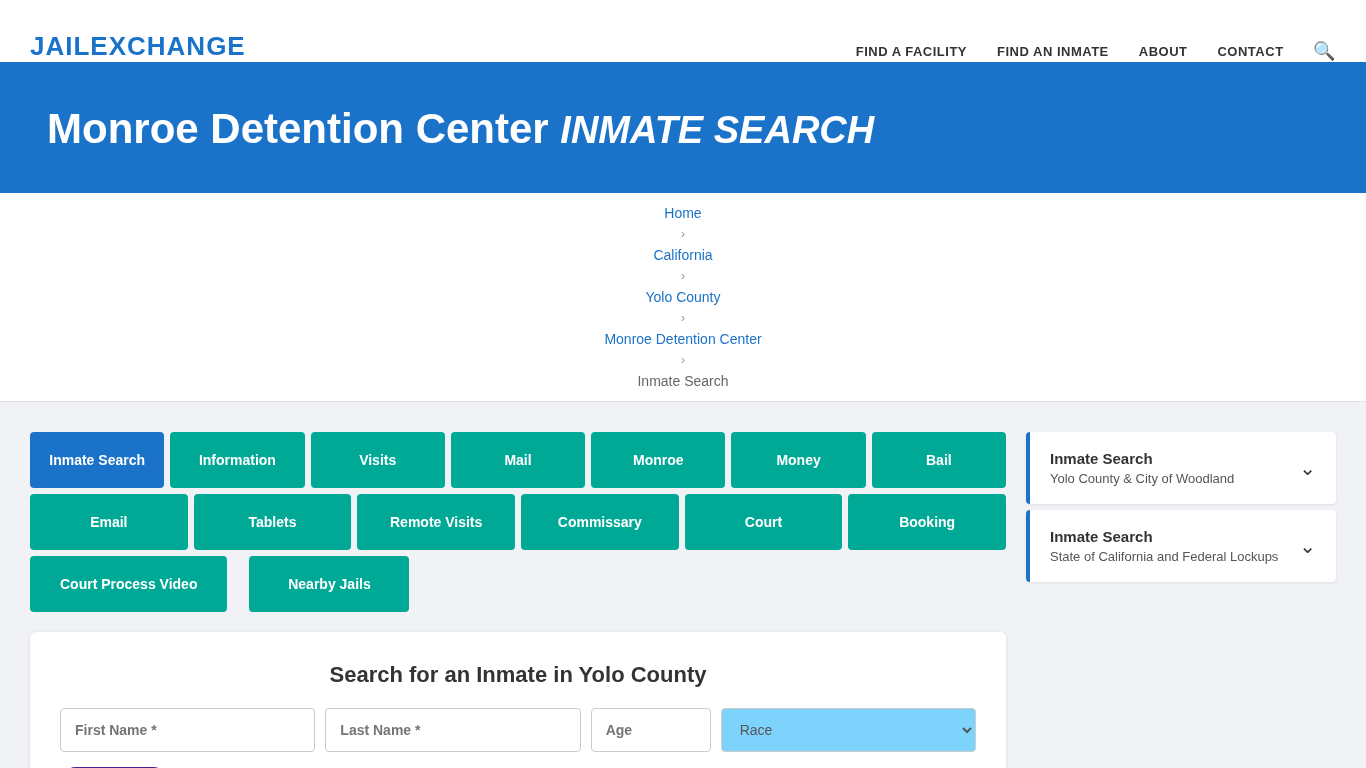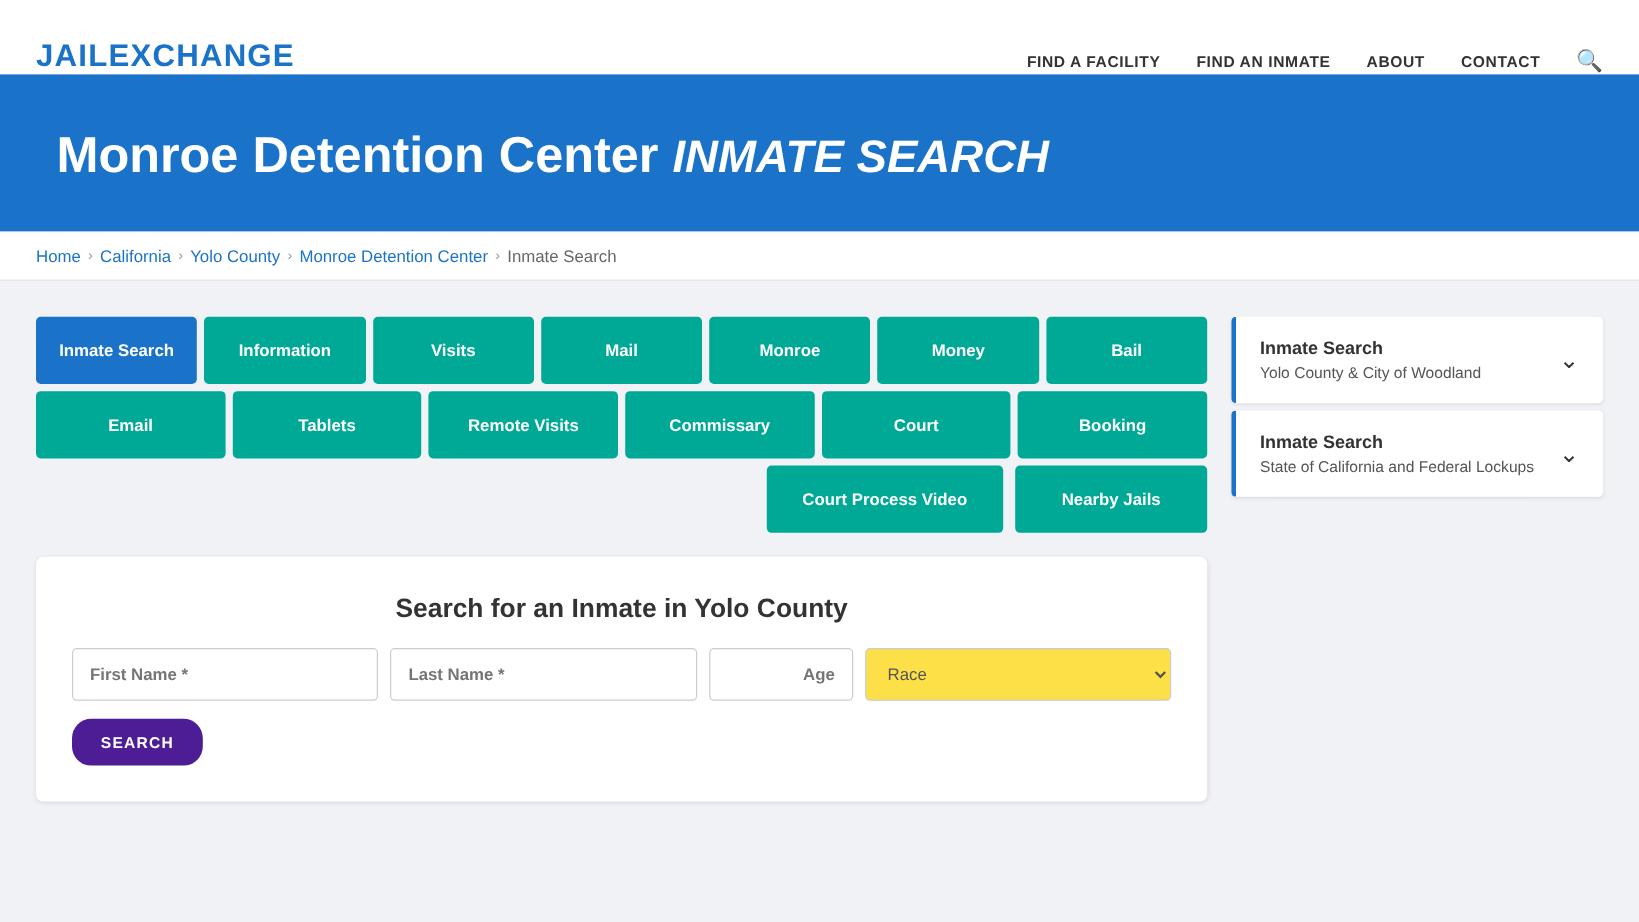--- a/index.html
+++ b/index.html
@@ -65,20 +65,21 @@
     
     .breadcrumb {
       background: #fff;
       padding: 12px 30px;
       font-size: 14px;
       color: #666;
       display: flex;
       align-items: center;
       gap: 6px;
       border-bottom: 1px solid #e0e0e0;
+      flex-direction: column;
     }
     .breadcrumb a {
       color: #1a73c8;
       text-decoration: none;
       cursor: pointer;
     }
     .breadcrumb-sep { color: #999; font-size: 12px; }
 
     
     .main-content {
@@ -115,22 +116,22 @@
       background: #1a73c8;
     }
     .nav-buttons-row2 {
       display: grid;
       grid-template-columns: repeat(6, 1fr);
       gap: 6px;
       margin-bottom: 6px;
     }
     .nav-buttons-row3 {
       display: flex;
-      justify-content: flex-end;
-      gap: 10px;
+      justify-content: flex-start;
+      gap: 22px;
       margin-bottom: 20px;
     }
     .nav-btn-wide {
       background: #00a896;
       color: #fff;
       border: none;
       padding: 20px 30px;
       font-size: 14px;
       font-weight: 600;
       cursor: pointer;
@@ -168,21 +169,21 @@
       color: #555;
       font-weight: bold;
     }
     .form-select {
       flex: 1;
       padding: 12px 14px;
       border: 1px solid #ccc;
       border-radius: 4px;
       font-size: 14px;
       color: #555;
-      background: #fde047;
+      background: #7dd3fc;
       cursor: pointer;
     }
     .search-btn {
       background: #4c1d95;
       color: #fff;
       border: none;
       padding: 12px 24px;
       font-size: 13px;
       font-weight: 700;
       letter-spacing: 1px;
@@ -286,21 +287,21 @@
     <div class="nav-buttons-row3">
       <button class="nav-btn-wide">Court Process Video</button>
       <button class="nav-btn-wide">Nearby Jails</button>
     </div>
 
     <div class="search-form-box">
       <div class="search-form-title">Search for an Inmate in Yolo County</div>
       <div class="form-row">
         <input class="form-input" type="text" placeholder="First Name *" style="">
         <input class="form-input" type="text" placeholder="Last Name *" style="">
-        <input class="form-input" type="text" style="max-width: 120px; text-align: right;" placeholder="Age">
+        <input class="form-input" type="text" style="max-width: 120px;" placeholder="Age">
         <select class="form-select">
           <option>Race</option>
           <option>White</option>
           <option>Black</option>
           <option>Hispanic</option>
           <option>Asian</option>
           <option>Other</option>
         </select>
       </div>
       <button class="search-btn">SEARCH</button>

